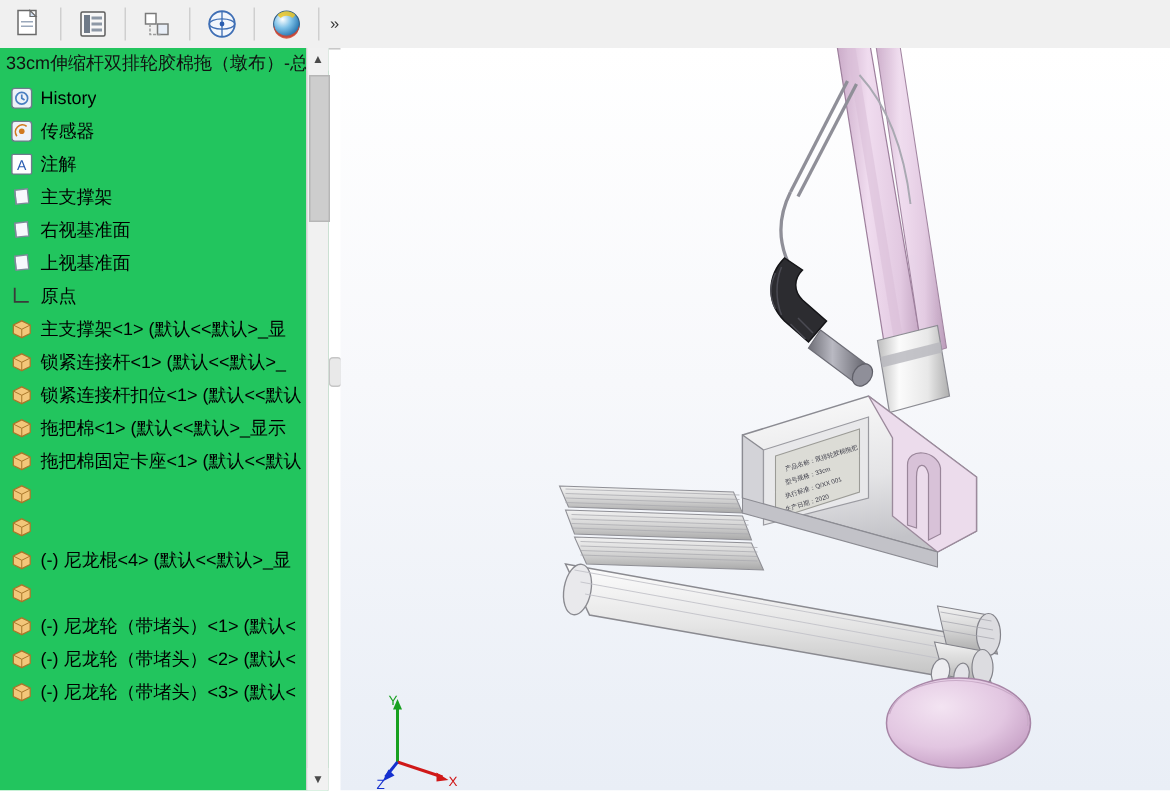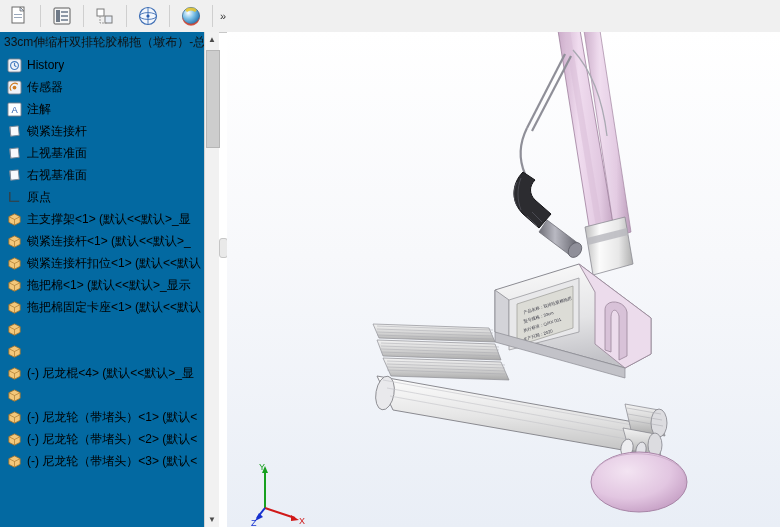--- a/index.html
+++ b/index.html
@@ -57,21 +57,21 @@
     color: #333;
   }
 
   
   .tree-panel {
     position: absolute;
     left: 0;
     top: 32px;
     width: 218px;
     height: 495px;
-    background: #0369a1;
+    background: #22c55e;
     border-right: 1px solid #b9b9b9;
     overflow: hidden;
   }
   .tree-title {
     height: 20px;
     line-height: 20px;
     padding-left: 4px;
     font-size: 12px;
     color: #111;
     white-space: nowrap;
@@ -273,41 +273,41 @@
         <span class="lbl">注解</span>
       </div>
 
       <div class="tree-row">
         <span class="ico">
           <svg width="15" height="15" viewBox="0 0 16 16">
               <path d="M3 3 L12 2 L13 12 L4 13 Z" fill="#f7f9fc" stroke="#7d8a99"></path>
               <line x1="3" y1="3" x2="4" y2="13" stroke="#7d8a99"></line>
             </svg>
         </span>
-        <span class="lbl">锁紧连接杆</span>
+        <span class="lbl">主支撑架</span>
       </div>
 
       <div class="tree-row">
         <span class="ico">
           <svg width="15" height="15" viewBox="0 0 16 16">
               <path d="M3 3 L12 2 L13 12 L4 13 Z" fill="#f7f9fc" stroke="#7d8a99"></path>
               <line x1="3" y1="3" x2="4" y2="13" stroke="#7d8a99"></line>
             </svg>
         </span>
-        <span class="lbl">上视基准面</span>
+        <span class="lbl">右视基准面</span>
       </div>
 
       <div class="tree-row">
         <span class="ico">
           <svg width="15" height="15" viewBox="0 0 16 16">
               <path d="M3 3 L12 2 L13 12 L4 13 Z" fill="#f7f9fc" stroke="#7d8a99"></path>
               <line x1="3" y1="3" x2="4" y2="13" stroke="#7d8a99"></line>
             </svg>
         </span>
-        <span class="lbl">右视基准面</span>
+        <span class="lbl">上视基准面</span>
       </div>
 
       <div class="tree-row">
         <span class="ico">
           <svg width="15" height="15" viewBox="0 0 16 16">
               <path d="M3 2 L3 12 L13 12" stroke="#3a3a3a" stroke-width="1.3" fill="none"></path>
             </svg>
         </span>
         <span class="lbl">原点</span>
       </div>

